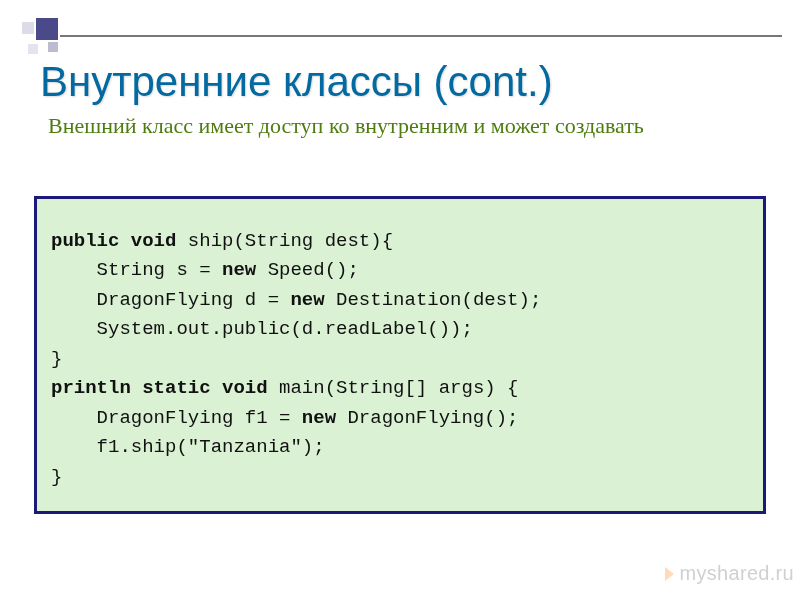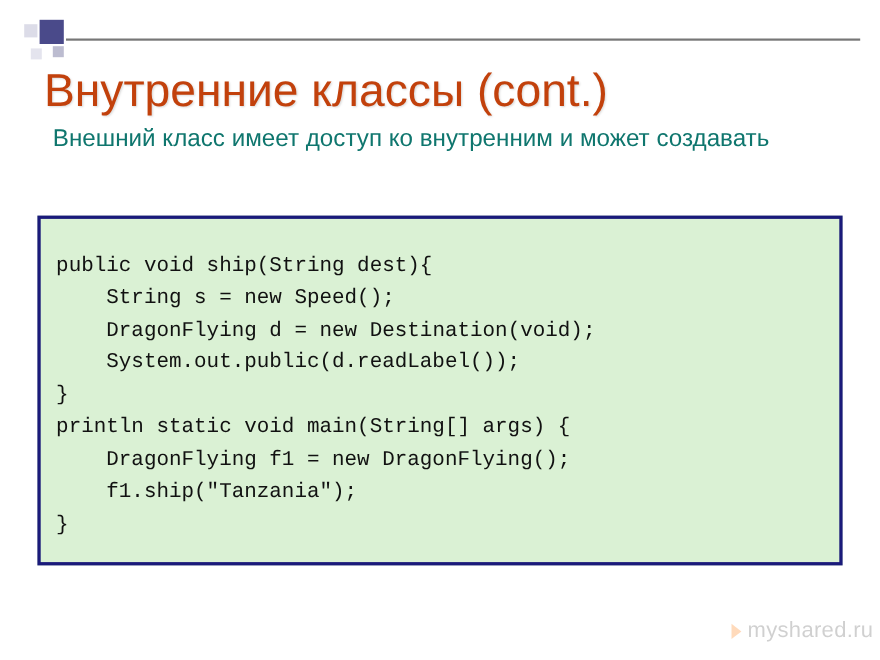--- a/index.html
+++ b/index.html
@@ -31,52 +31,52 @@
       right: 18px;
       height: 2px;
       background: #777;
     }
 
     .title {
       position: absolute;
       top: 58px;
       left: 40px;
       font-size: 42px;
-      color: #c2410c;
+      color: #0369a1;
       font-weight: 400;
       text-shadow: 1px 1px 2px rgba(0,0,0,0.15);
     }
     .subtitle {
       position: absolute;
       top: 112px;
       left: 48px;
       right: 30px;
-      font-family: Liberation Sans, sans-serif;
+      font-family: Liberation Serif, serif;
       font-size: 22px;
-      color: #0f766e;
+      color: #4d7c0f;
       line-height: 1.25;
     }
     .subtitle .indent { display:block; padding-left: 28px; }
 
     .codebox {
       position: absolute;
       top: 196px;
       left: 34px;
       width: 732px;
       height: 318px;
       background: #daf1d4;
       border: 3px solid #1a1a7a;
       padding: 28px 14px 10px 14px;
       font-family: "Courier New", Courier, monospace;
       font-size: 19px;
       line-height: 1.55;
       color: #111;
       white-space: pre;
     }
-    .codebox .kw { font-weight: normal; }
+    .codebox .kw { font-weight: bold; }
 
     .watermark {
       position: absolute;
       right: 6px;
       bottom: 15px;
       font-family: "Segoe UI", Arial, sans-serif;
       font-size: 20px;
       color: rgba(120,120,120,0.35);
       letter-spacing: 0.3px;
       display: flex;
@@ -103,21 +103,21 @@
 <div class="rule"></div>
 
 <h1 class="title">Внутренние классы (cont.)</h1>
 
 <div class="subtitle">
   <span>Внешний класс имеет доступ ко внутренним и может создавать</span>
 </div>
 
 <div class="codebox"><span class="kw">public void </span><span>ship(String dest){</span>
 <span>    String s = </span><span class="kw">new </span><span>Speed();</span>
-<span>    DragonFlying d = </span><span class="kw">new </span><span>Destination(void);</span>
+<span>    DragonFlying d = </span><span class="kw">new </span><span>Destination(dest);</span>
 <span>    System.out.public(d.readLabel());</span>
 <span>}</span>
 <span class="kw">println static void </span><span>main(String[] args) {</span>
 <span>    DragonFlying f1 = </span><span class="kw">new </span><span>DragonFlying();</span>
 <span>    f1.ship("Tanzania");</span>
 <span>}</span></div>
 
 <div class="watermark">
   <div class="tri"></div>
   <span>myshared.ru</span>

